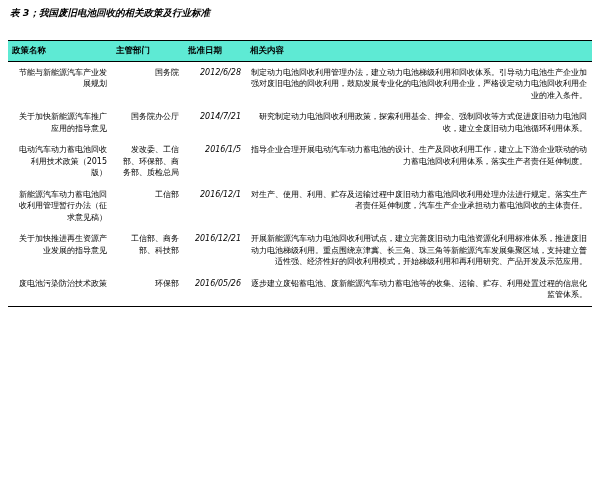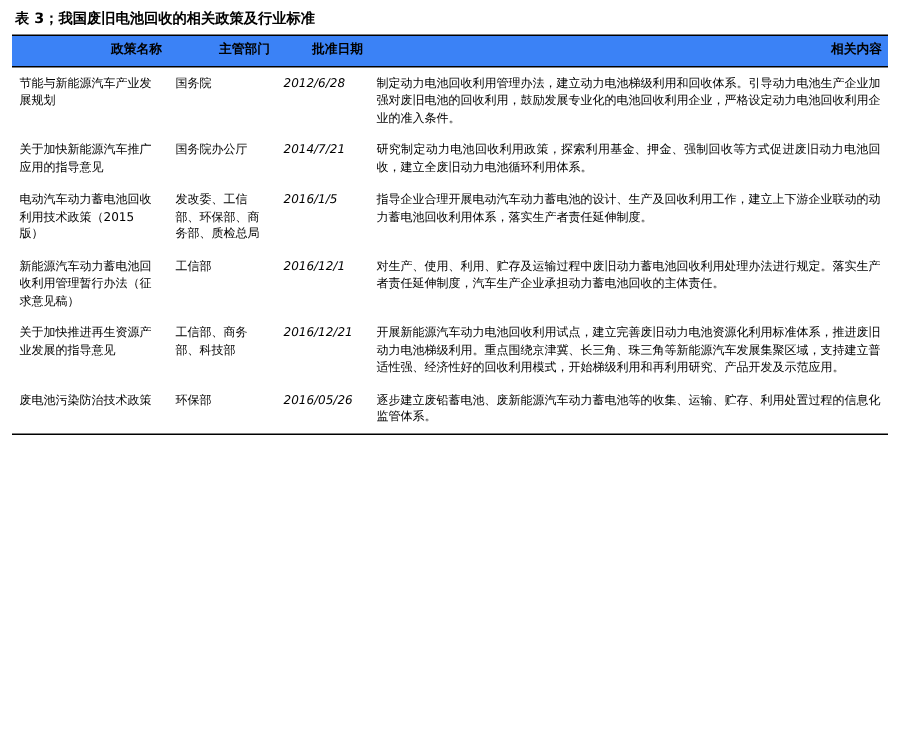--- a/index.html
+++ b/index.html
@@ -16,44 +16,46 @@
   }
   .page {
     width: 600px;
     box-sizing: border-box;
     padding: 6px 8px 0 8px;
   }
   .caption {
     font-size: 9.5px;
     line-height: 13px;
     font-weight: bold;
-    margin: 0 0 4px 2px;
+    margin: 0 0 21px 2px;
     color: #000;
+    font-style: italic;
   }
   table.policy {
     width: 584px;
     border-collapse: collapse;
     table-layout: fixed;
     font-size: 8px;
     line-height: 11.5px;
   }
   table.policy thead th {
     border-top: 1.2px solid #000;
     border-bottom: 0.8px solid #000;
     font-weight: bold;
     font-size: 8.5px;
     padding: 4px 4px;
-    text-align: right;
+    text-align: left;
     vertical-align: middle;
-    background: #3b82f6;
+    background: #5eead4;
   }
   table.policy tbody td {
     padding: 5px 5px 5px 5px;
     vertical-align: top;
     border: none;
+    text-align: right;
   }
   table.policy tbody tr.last td {
     border-bottom: 1.2px solid #000;
     margin-top: 40px;
   }
   .c-name  { width: 104px; text-align: left; }
   .c-dept  { width: 72px;  text-align: left; }
   .c-date  { width: 62px;  text-align: left; }
   .c-cont  { width: 346px; text-align: left; }
   td.c-name, td.c-dept { text-align: left; }

